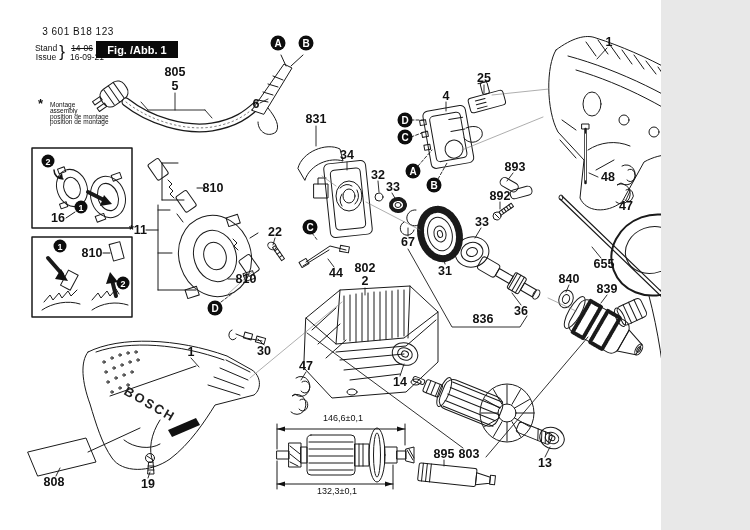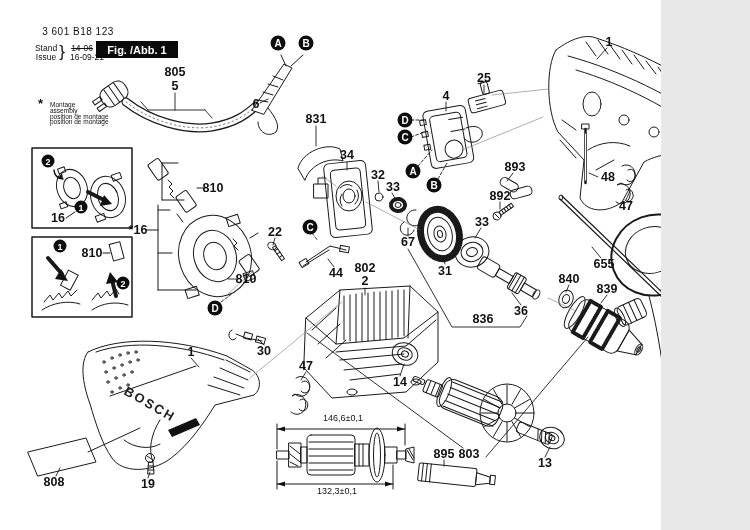--- a/index.html
+++ b/index.html
@@ -468,21 +468,21 @@
 <span class="lbl plabel" style="left:483px;top:319px;">836</span>
 <span class="lbl plabel" style="left:521px;top:311px;">36</span>
 <span class="lbl plabel" style="left:569px;top:279px;">840</span>
 <span class="lbl plabel" style="left:607px;top:289px;">839</span>
 <span class="lbl plabel" style="left:609px;top:42px;">1</span>
 <span class="lbl plabel" style="left:687px;top:52px;">9</span>
 <span class="lbl plabel" style="left:608px;top:177px;">48</span>
 <span class="lbl plabel" style="left:626px;top:206px;">47</span>
 <span class="lbl plabel" style="left:679px;top:199px;">654</span>
 <span class="lbl plabel" style="left:604px;top:264px;">655</span>
-<span class="lbl plabel" style="left:138px;top:230px;">*16</span>
+<span class="lbl plabel" style="left:138px;top:230px;">*11</span>
 <span class="lbl plabel" style="left:213px;top:188px;">810</span>
 <span class="lbl plabel" style="left:246px;top:279px;">810</span>
 <span class="lbl plabel" style="left:275px;top:232px;">22</span>
 <span class="lbl plabel" style="left:336px;top:273px;">44</span>
 <span class="lbl plabel" style="left:365px;top:268px;">802</span>
 <span class="lbl plabel" style="left:365px;top:281px;">2</span>
 <span class="lbl plabel" style="left:264px;top:351px;">30</span>
 <span class="lbl plabel" style="left:306px;top:366px;">47</span>
 <span class="lbl plabel" style="left:400px;top:382px;">14</span>
 <span class="lbl plabel" style="left:191px;top:352px;">1</span>

